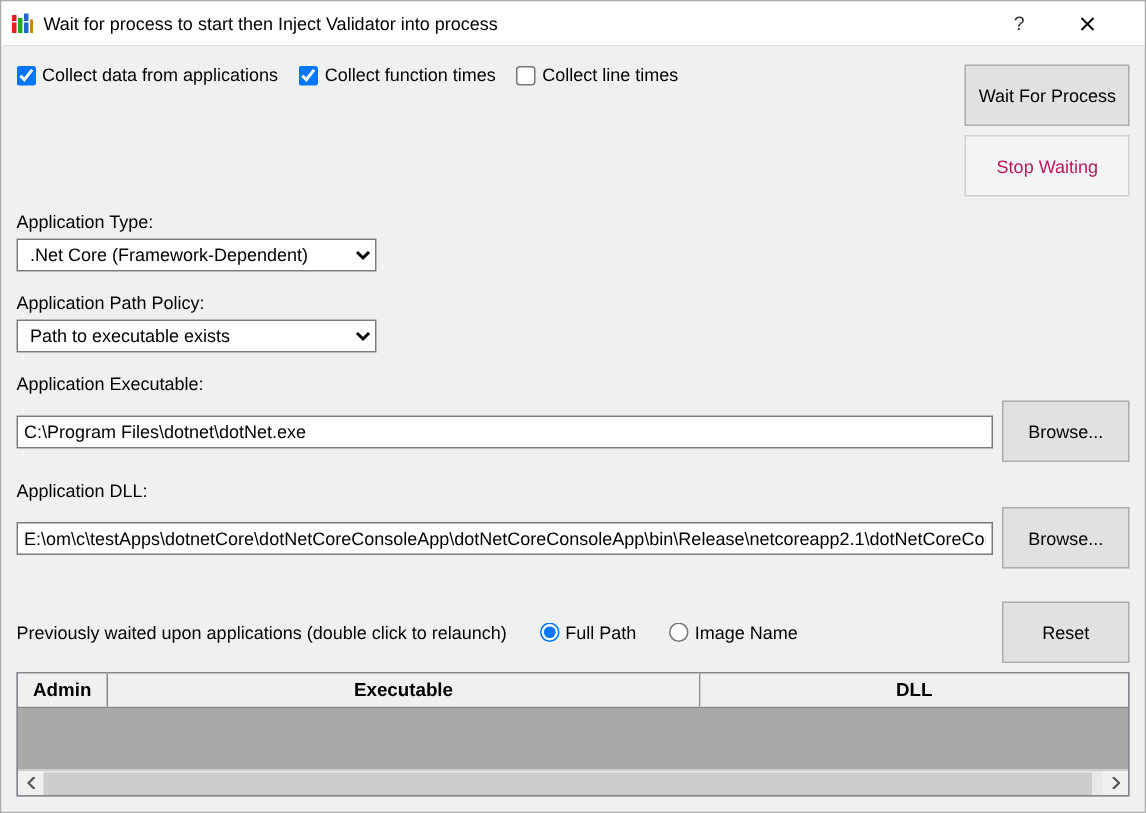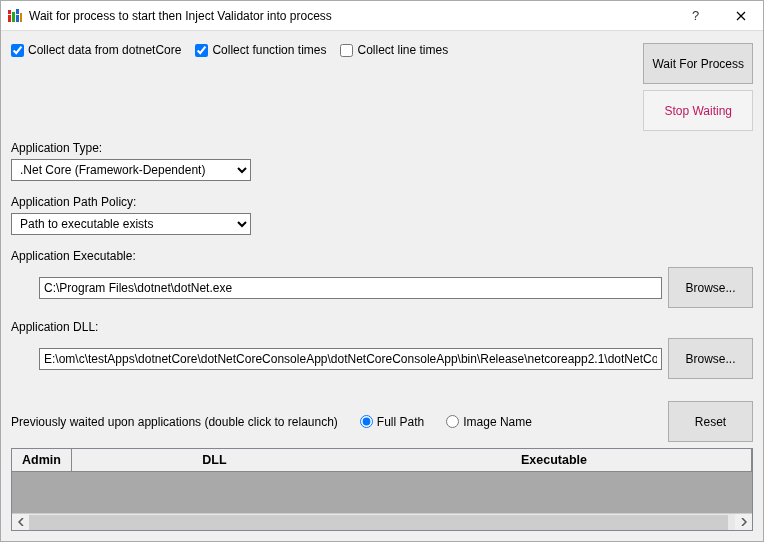--- a/index.html
+++ b/index.html
@@ -12,21 +12,21 @@
   }
   .window {
     width:764px; height:542px;
     border:1px solid #aaa;
     display:flex; flex-direction:column;
     background:#fff;
   }
   .titlebar {
     height:30px;
     display:flex; align-items:center;
-    padding:0 0 0 6px;
+    padding:0 16px 0 6px;
     border-bottom:1px solid #ddd;
     background:#fff;
   }
   .titlebar .appicon {
     width:16px; height:16px;
     margin-right:6px;
     display:inline-flex;
   }
   .titlebar .title { flex:1; font-size:12px; }
   .titlebar .winbtn {
@@ -64,21 +64,21 @@
   .lbl { margin-top:10px; margin-bottom:4px; display:block; }
   select.win, input.win {
     height:22px;
     border:1px solid #7a7a7a;
     background:#fff;
     font-family:inherit; font-size:12px;
     padding:1px 4px;
   }
   input.win { width:100%; }
   .combo { width:240px; }
-  .pathrow { display:flex; gap:6px; align-items:center;margin-left:28px; }
+  .pathrow { display:flex; gap:6px; align-items:center; }
   .pathrow input.win { flex:1; }
   .prevrow {
     margin-top:22px;
     display:flex; align-items:center; gap:4px;
   }
   .radio { display:flex; align-items:center; gap:4px; margin-left:18px; }
   .radio input { margin:0; }
   .gridwrap {
     margin-top:6px;
     flex:1;
@@ -154,21 +154,21 @@
         </svg>
     </div>
   </div>
 
   <div class="client">
 
     <div class="toprow">
       <div class="checks">
         <label class="chk">
           <input type="checkbox" checked="" style="">
-          <span>Collect data from dotnetCore</span>
+          <span>Collect data from applications</span>
         </label>
         <label class="chk">
           <input type="checkbox" checked="" style="">
           <span>Collect function times</span>
         </label>
         <label class="chk">
           <input type="checkbox" style="">
           <span>Collect line times</span>
         </label>
       </div>
@@ -211,22 +211,22 @@
         <span>Image Name</span>
       </label>
       <div style="margin-left:auto">
         <button class="win">Reset</button>
       </div>
     </div>
 
     <div class="gridwrap">
       <div class="gridhead">
         <div class="gh admin">Admin</div>
+        <div class="gh exec">Executable</div>
         <div class="gh dll">DLL</div>
-        <div class="gh exec">Executable</div>
       </div>
       <div class="gridbody"></div>
       <div class="hscroll">
         <div class="arrow">
           <svg width="6" height="8" viewBox="0 0 6 8">
               <path d="M5 0 L1 4 L5 8" fill="none" stroke="#555" stroke-width="1.5"></path>
             </svg>
         </div>
         <div class="track">
           <div class="thumb"></div>

